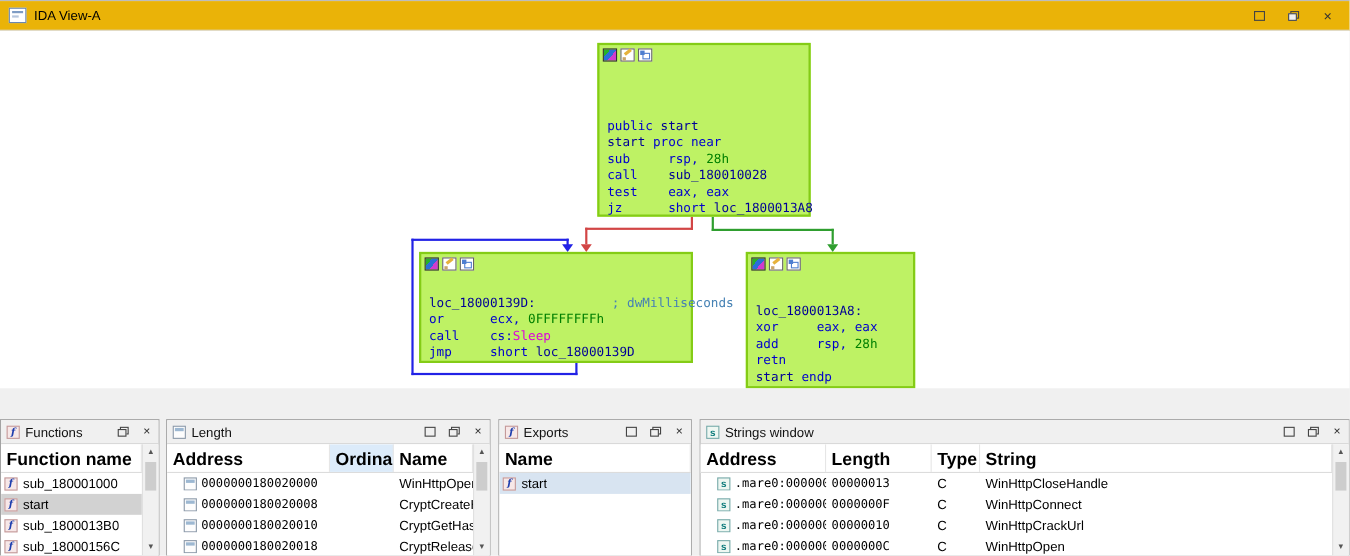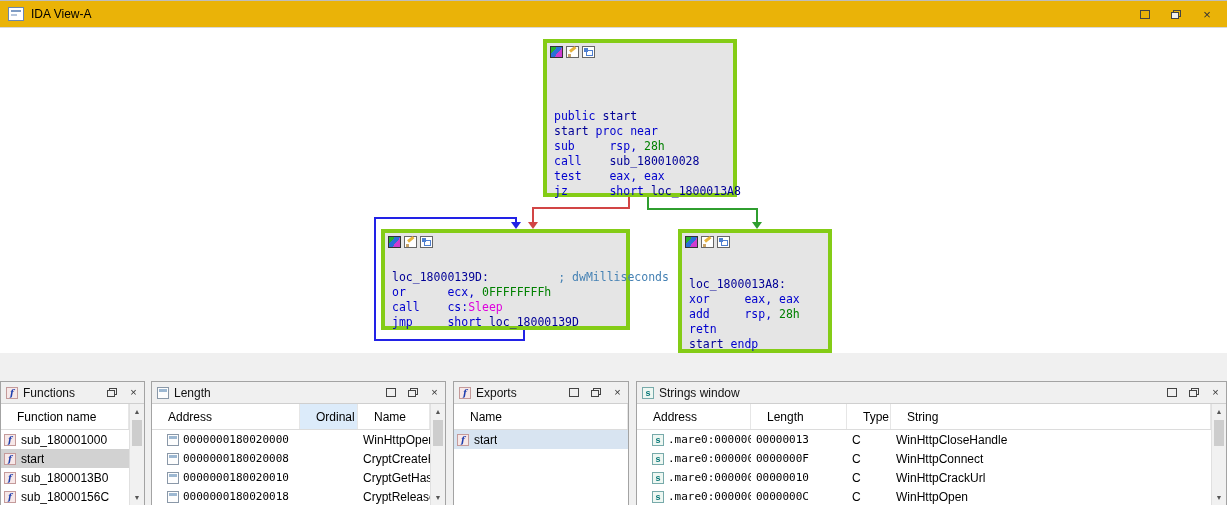--- a/index.html
+++ b/index.html
@@ -13,21 +13,21 @@
   .view-icon::before{content:"";position:absolute;left:2px;top:2px;right:2px;height:2px;background:#7e9cc4;}
   .view-icon::after{content:"";position:absolute;left:2px;top:6px;width:6px;height:2px;background:#b6c6dc;}
   .win-btn{width:24px;height:19px;display:flex;align-items:center;justify-content:center;font-size:13px;color:#333;}
   .wb-square{width:8px;height:7px;border:1px solid #444;display:inline-block;}
   .wb-float{position:relative;width:10px;height:9px;display:inline-block;}
   .wb-float::before{content:"";position:absolute;right:0;top:0;width:6px;height:5px;border:1px solid #444;}
   .wb-float::after{content:"";position:absolute;left:0;bottom:0;width:6px;height:5px;border:1px solid #444;background:#f0f0f0;}
 
   
   #graph-canvas{position:absolute;left:0;top:27px;width:1227px;height:325px;background:#fff;overflow:hidden;}
-  .node{position:absolute;background:#e5e5e5;border:4px solid #84cc16;box-sizing:border-box;}
+  .node{position:absolute;background:#bef264;border:2px solid #84cc16;box-sizing:border-box;}
   #node-entry{left:543px;top:11px;width:194px;height:158px;}
   #node-loop{left:381px;top:201px;width:249px;height:101px;}
   #node-exit{left:678px;top:201px;width:154px;height:124px;}
   .node-toolbar{display:flex;gap:3px;padding:3px 0 0 3px;}
   .nt-icon{width:13px;height:12px;border:1px solid #666;box-sizing:border-box;display:inline-block;background:#fff;}
   .nt-palette{border-color:#333;background:linear-gradient(130deg,#27b127 0%,#27b127 30%,#2a6fd8 30%,#2a6fd8 60%,#cf3ccf 60%,#cf3ccf 100%);}
   .nt-edit{position:relative;}
   .nt-edit::before{content:"";position:absolute;left:1px;top:7px;width:3px;height:3px;background:#caa66a;}
   .nt-edit::after{content:"";position:absolute;left:3px;top:3px;width:7px;height:3px;background:#e6b23c;transform:rotate(-38deg);transform-origin:left center;}
   .nt-group{position:relative;}
@@ -66,21 +66,21 @@
   .panel{position:absolute;top:380px;height:125px;background:#fff;border:1px solid #a3a3a3;box-sizing:border-box;}
   #panel-functions{left:0;width:145px;}
   #panel-imports{left:151px;width:295px;}
   #panel-exports{left:453px;width:176px;}
   #panel-strings{left:636px;width:591px;}
   .panel-titlebar{height:22px;background:#f0f0f0;border-bottom:1px solid #cfcfcf;display:flex;align-items:center;gap:5px;padding:0 2px 0 5px;box-sizing:border-box;}
   .panel-title{flex:1;font-size:12px;color:#111;white-space:nowrap;overflow:hidden;}
   .tb-btn{width:17px;height:15px;display:inline-flex;align-items:center;justify-content:center;color:#333;font-size:11px;line-height:1;flex:0 0 auto;}
   .panel-body{position:absolute;top:22px;left:0;right:0;bottom:0;background:#fff;}
   .col-headers{display:grid;height:26px;border-bottom:1px solid #dcdcdc;background:#fff;box-sizing:border-box;}
-  .col-h{padding:6px 0 0 16px;border-right:1px solid #e6e6e6;font-size:12px;overflow:hidden;white-space:nowrap;box-sizing:border-box;}
+  .col-h{padding:6px 0 0 5px;border-right:1px solid #e6e6e6;font-size:16px;overflow:hidden;white-space:nowrap;box-sizing:border-box;font-weight:bold;}
   .col-h.sorted{background:#dcebfa;}
   #panel-functions .col-headers{grid-template-columns:1fr;}
   #panel-imports .col-headers{grid-template-columns:148px 58px 1fr;}
   #panel-exports .col-headers{grid-template-columns:1fr;}
   #panel-strings .col-headers{grid-template-columns:114px 96px 44px 1fr;}
   .has-scroll .col-headers{margin-right:15px;}
   .rows{position:absolute;top:26px;left:0;right:0;bottom:0;overflow:hidden;}
   .has-scroll .rows{right:15px;}
   .list-row{height:19px;display:flex;align-items:center;gap:4px;padding-left:3px;font-size:12px;white-space:nowrap;overflow:hidden;box-sizing:border-box;}
   .irow{display:grid;grid-template-columns:148px 58px 1fr;gap:0;padding-left:0;align-items:center;}

